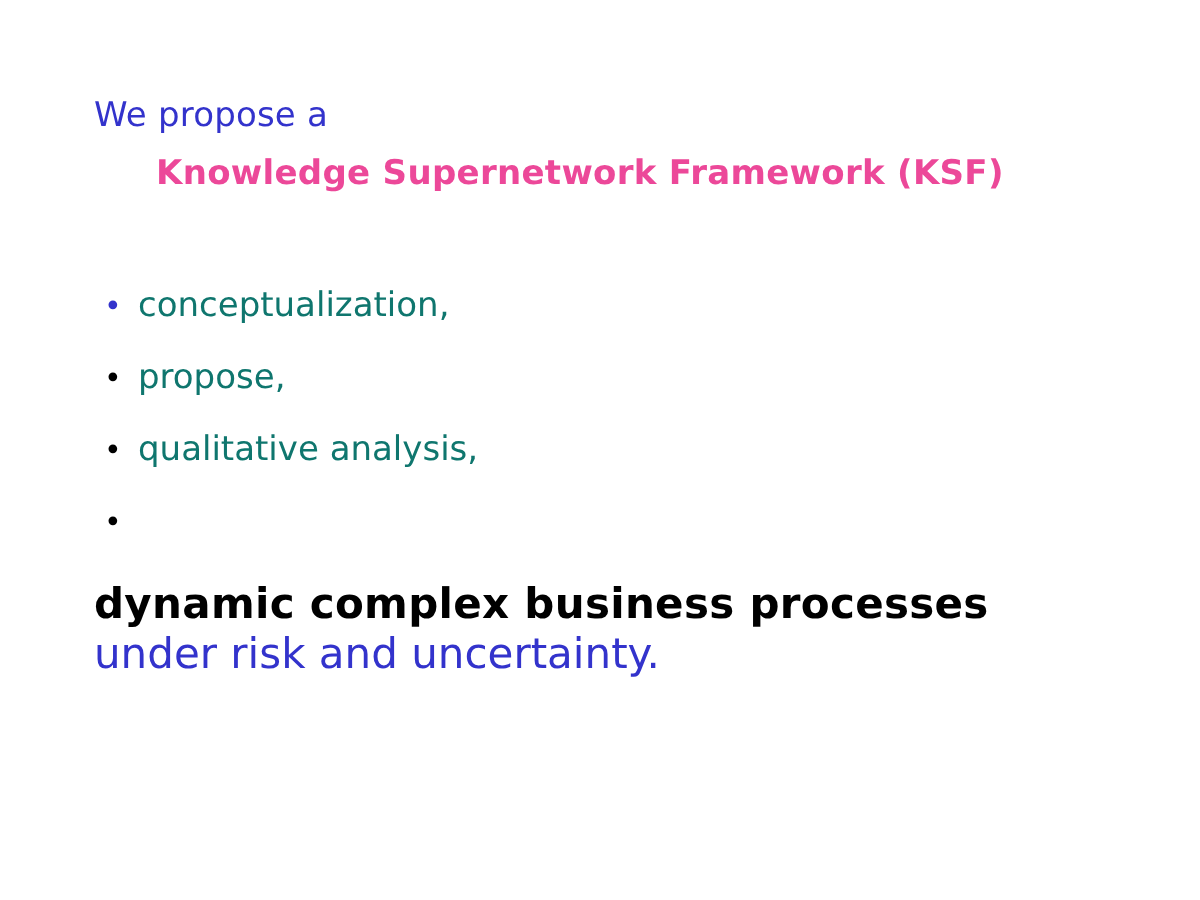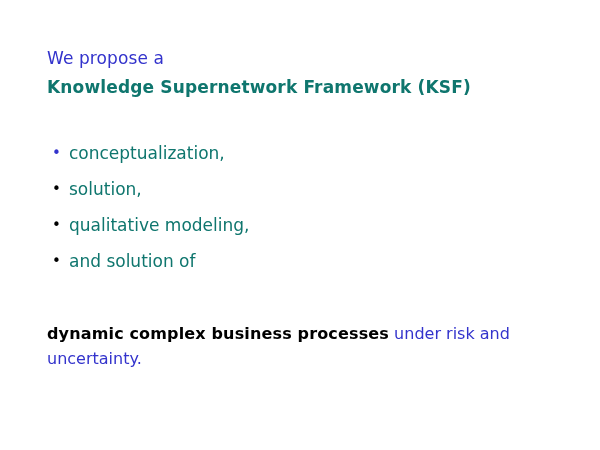--- a/index.html
+++ b/index.html
@@ -35,23 +35,24 @@
     font-size: 17px;
     line-height: 29px;
     white-space: nowrap;
     letter-spacing: 0.1px;
   }
   .intro-line.blue {
     color: #3333cc;
     font-weight: normal;
   }
   .intro-line.strong {
-    color: #0f766e;
+    color: #ec4899;
     font-weight: bold;
     letter-spacing: 0.15px;
+    margin-left: 31px;
   }
 
   
   .gap-a { height: 33px; }
   .gap-b { height: 26px; }
 
   
   .bullets {
     list-style: none;
     margin: 0;
@@ -72,21 +73,21 @@
     top: 0;
     line-height: 36px;
     font-size: 15px;
   }
   .bullet-marker.blue-dot { color: #3333cc; }
   .bullet-marker.black-dot { color: #000000; }
   .bullet-text { color: #0f766e; }
 
   
   .closing {
-    font-size: 16px;
+    font-size: 21px;
     line-height: 25px;
     width: 500px;
   }
   .closing .em {
     font-weight: bold;
     color: #000000;
     letter-spacing: 0.15px;
   }
   .closing .tail {
     font-weight: normal;
@@ -106,29 +107,28 @@
 
     <div class="gap-a"></div>
 
     <ul class="bullets">
       <li class="bullet-item">
         <span class="bullet-marker blue-dot">•</span>
         <span class="bullet-text">conceptualization,</span>
       </li>
       <li class="bullet-item">
         <span class="bullet-marker black-dot">•</span>
-        <span class="bullet-text">solution,</span>
+        <span class="bullet-text">propose,</span>
       </li>
       <li class="bullet-item">
         <span class="bullet-marker black-dot">•</span>
-        <span class="bullet-text">qualitative modeling,</span>
+        <span class="bullet-text">qualitative analysis,</span>
       </li>
       <li class="bullet-item">
         <span class="bullet-marker black-dot">•</span>
-        <span class="bullet-text">and solution of</span>
       </li>
     </ul>
 
     <div class="gap-b"></div>
 
     <p class="closing"><span class="em">dynamic complex business processes</span><span> </span><span class="tail">under risk and uncertainty.</span></p>
 
   </div>
 </div>
 

